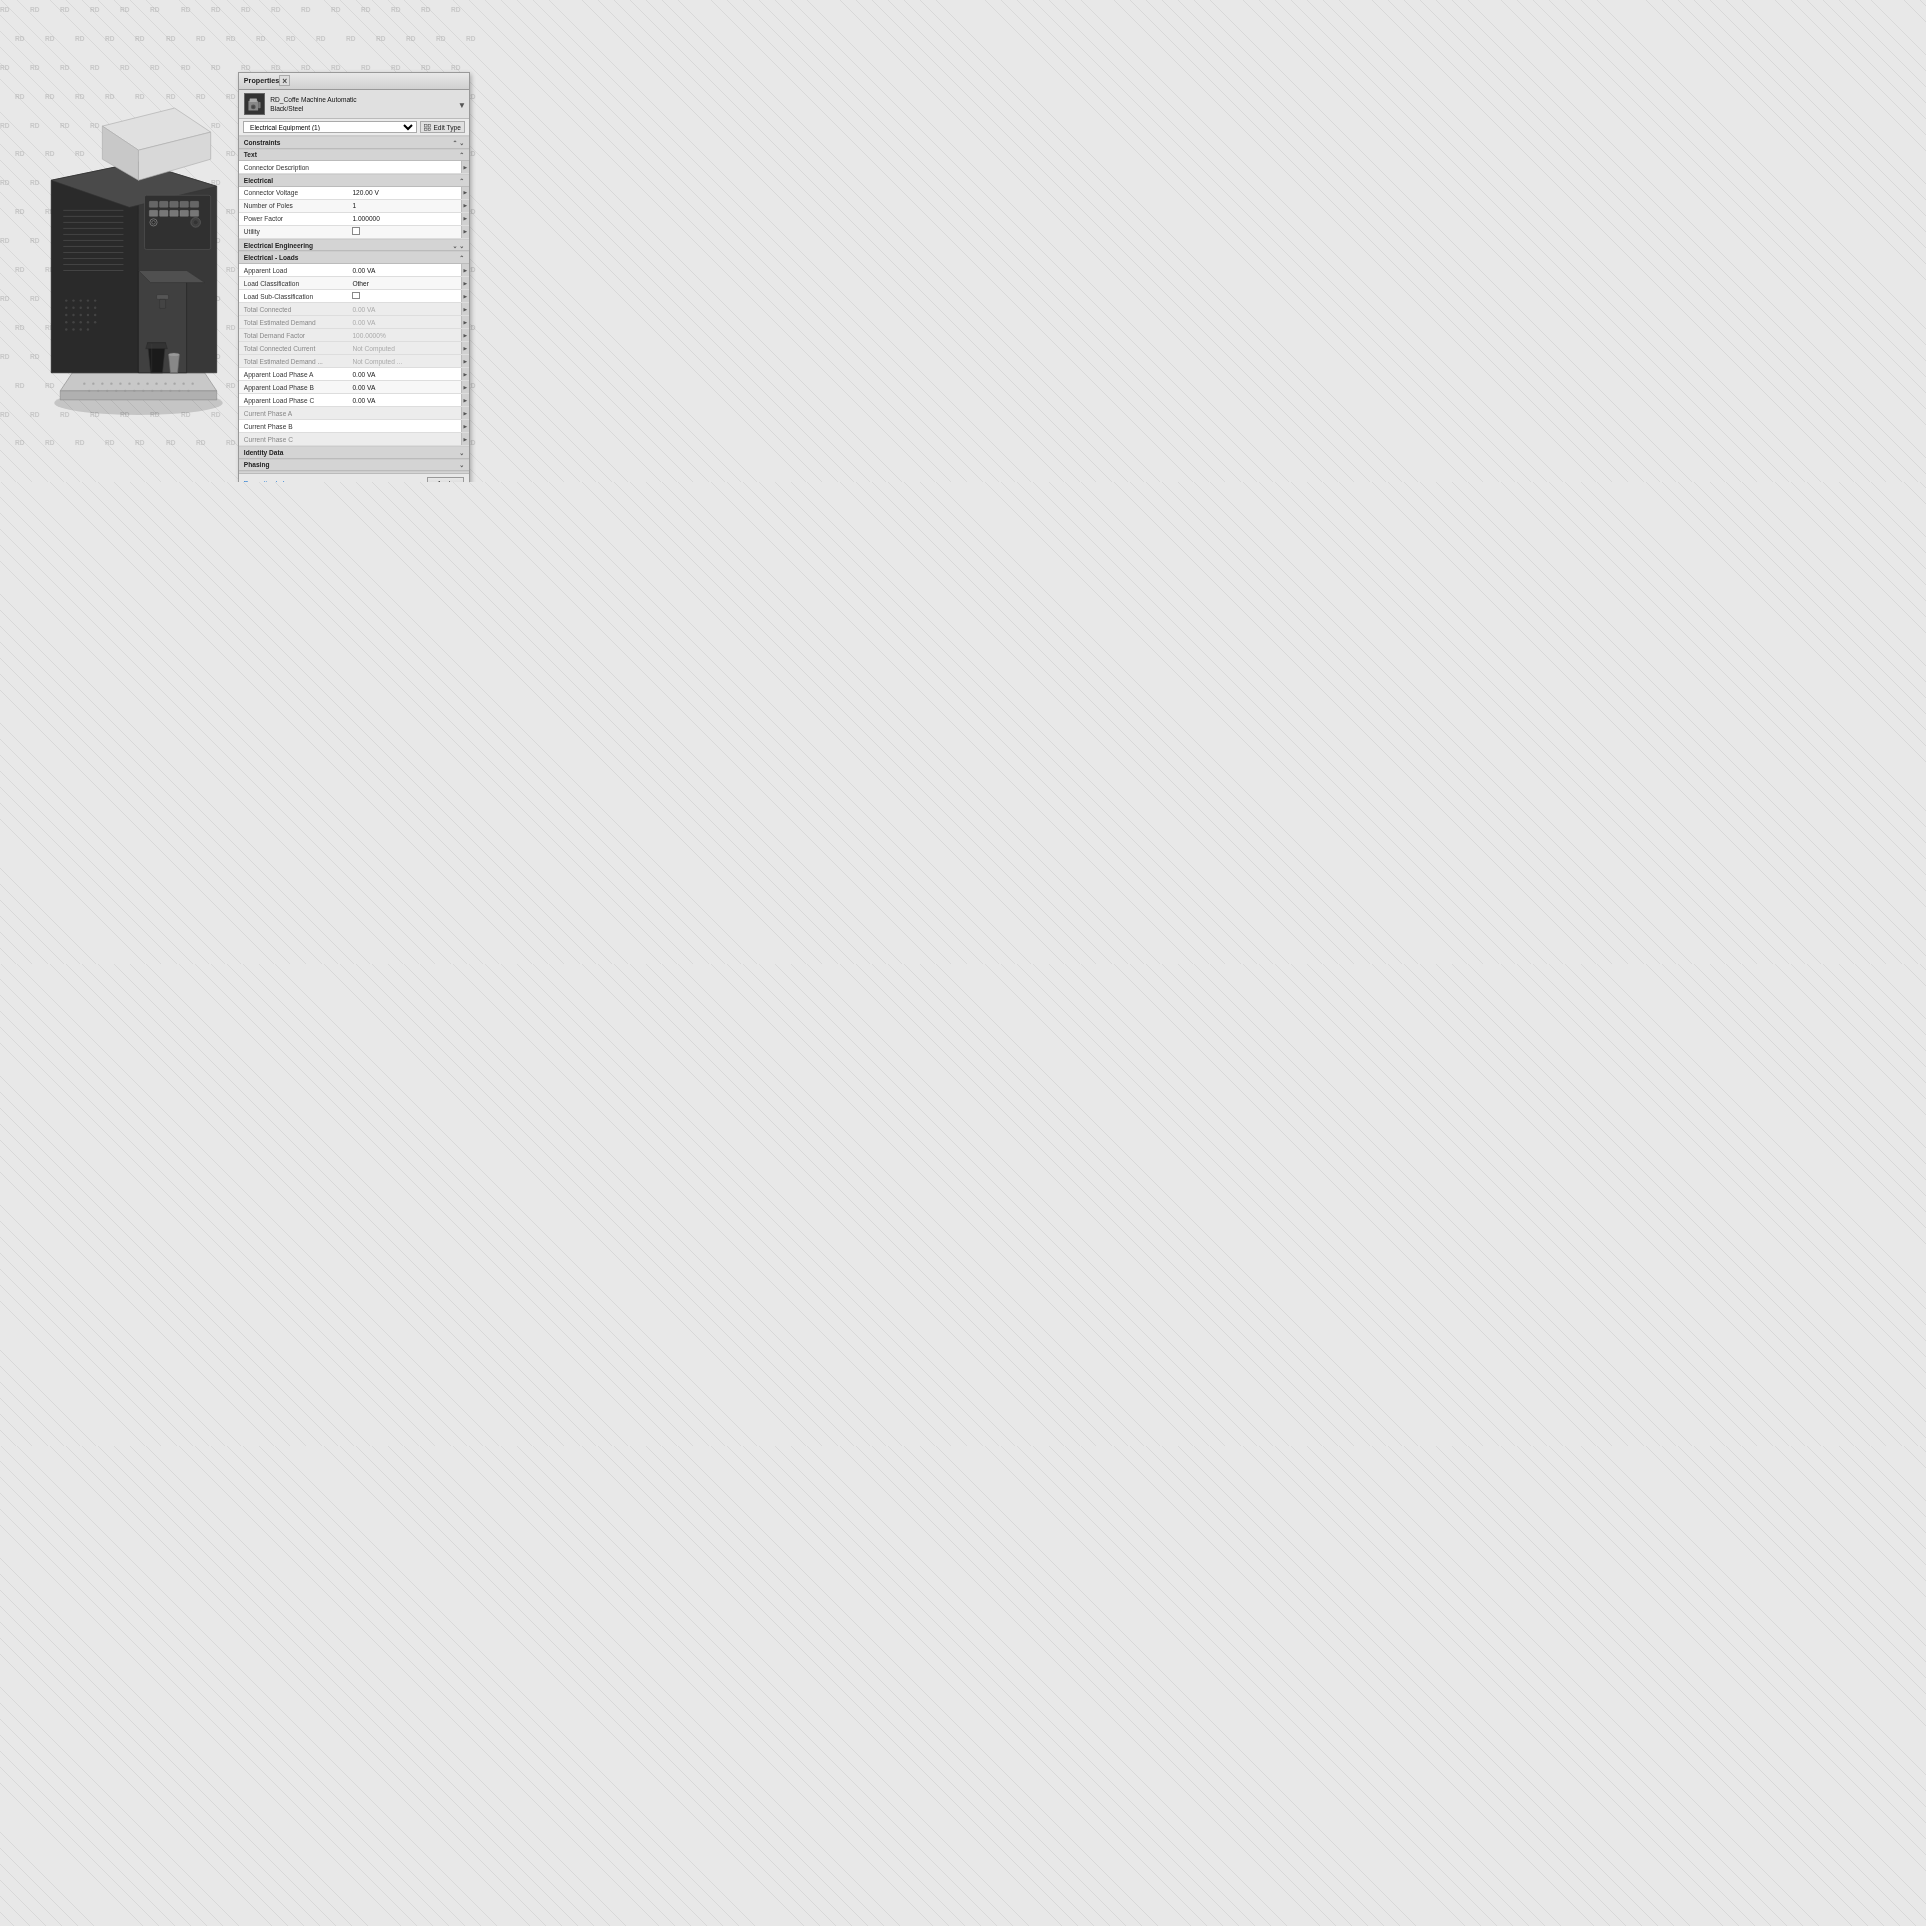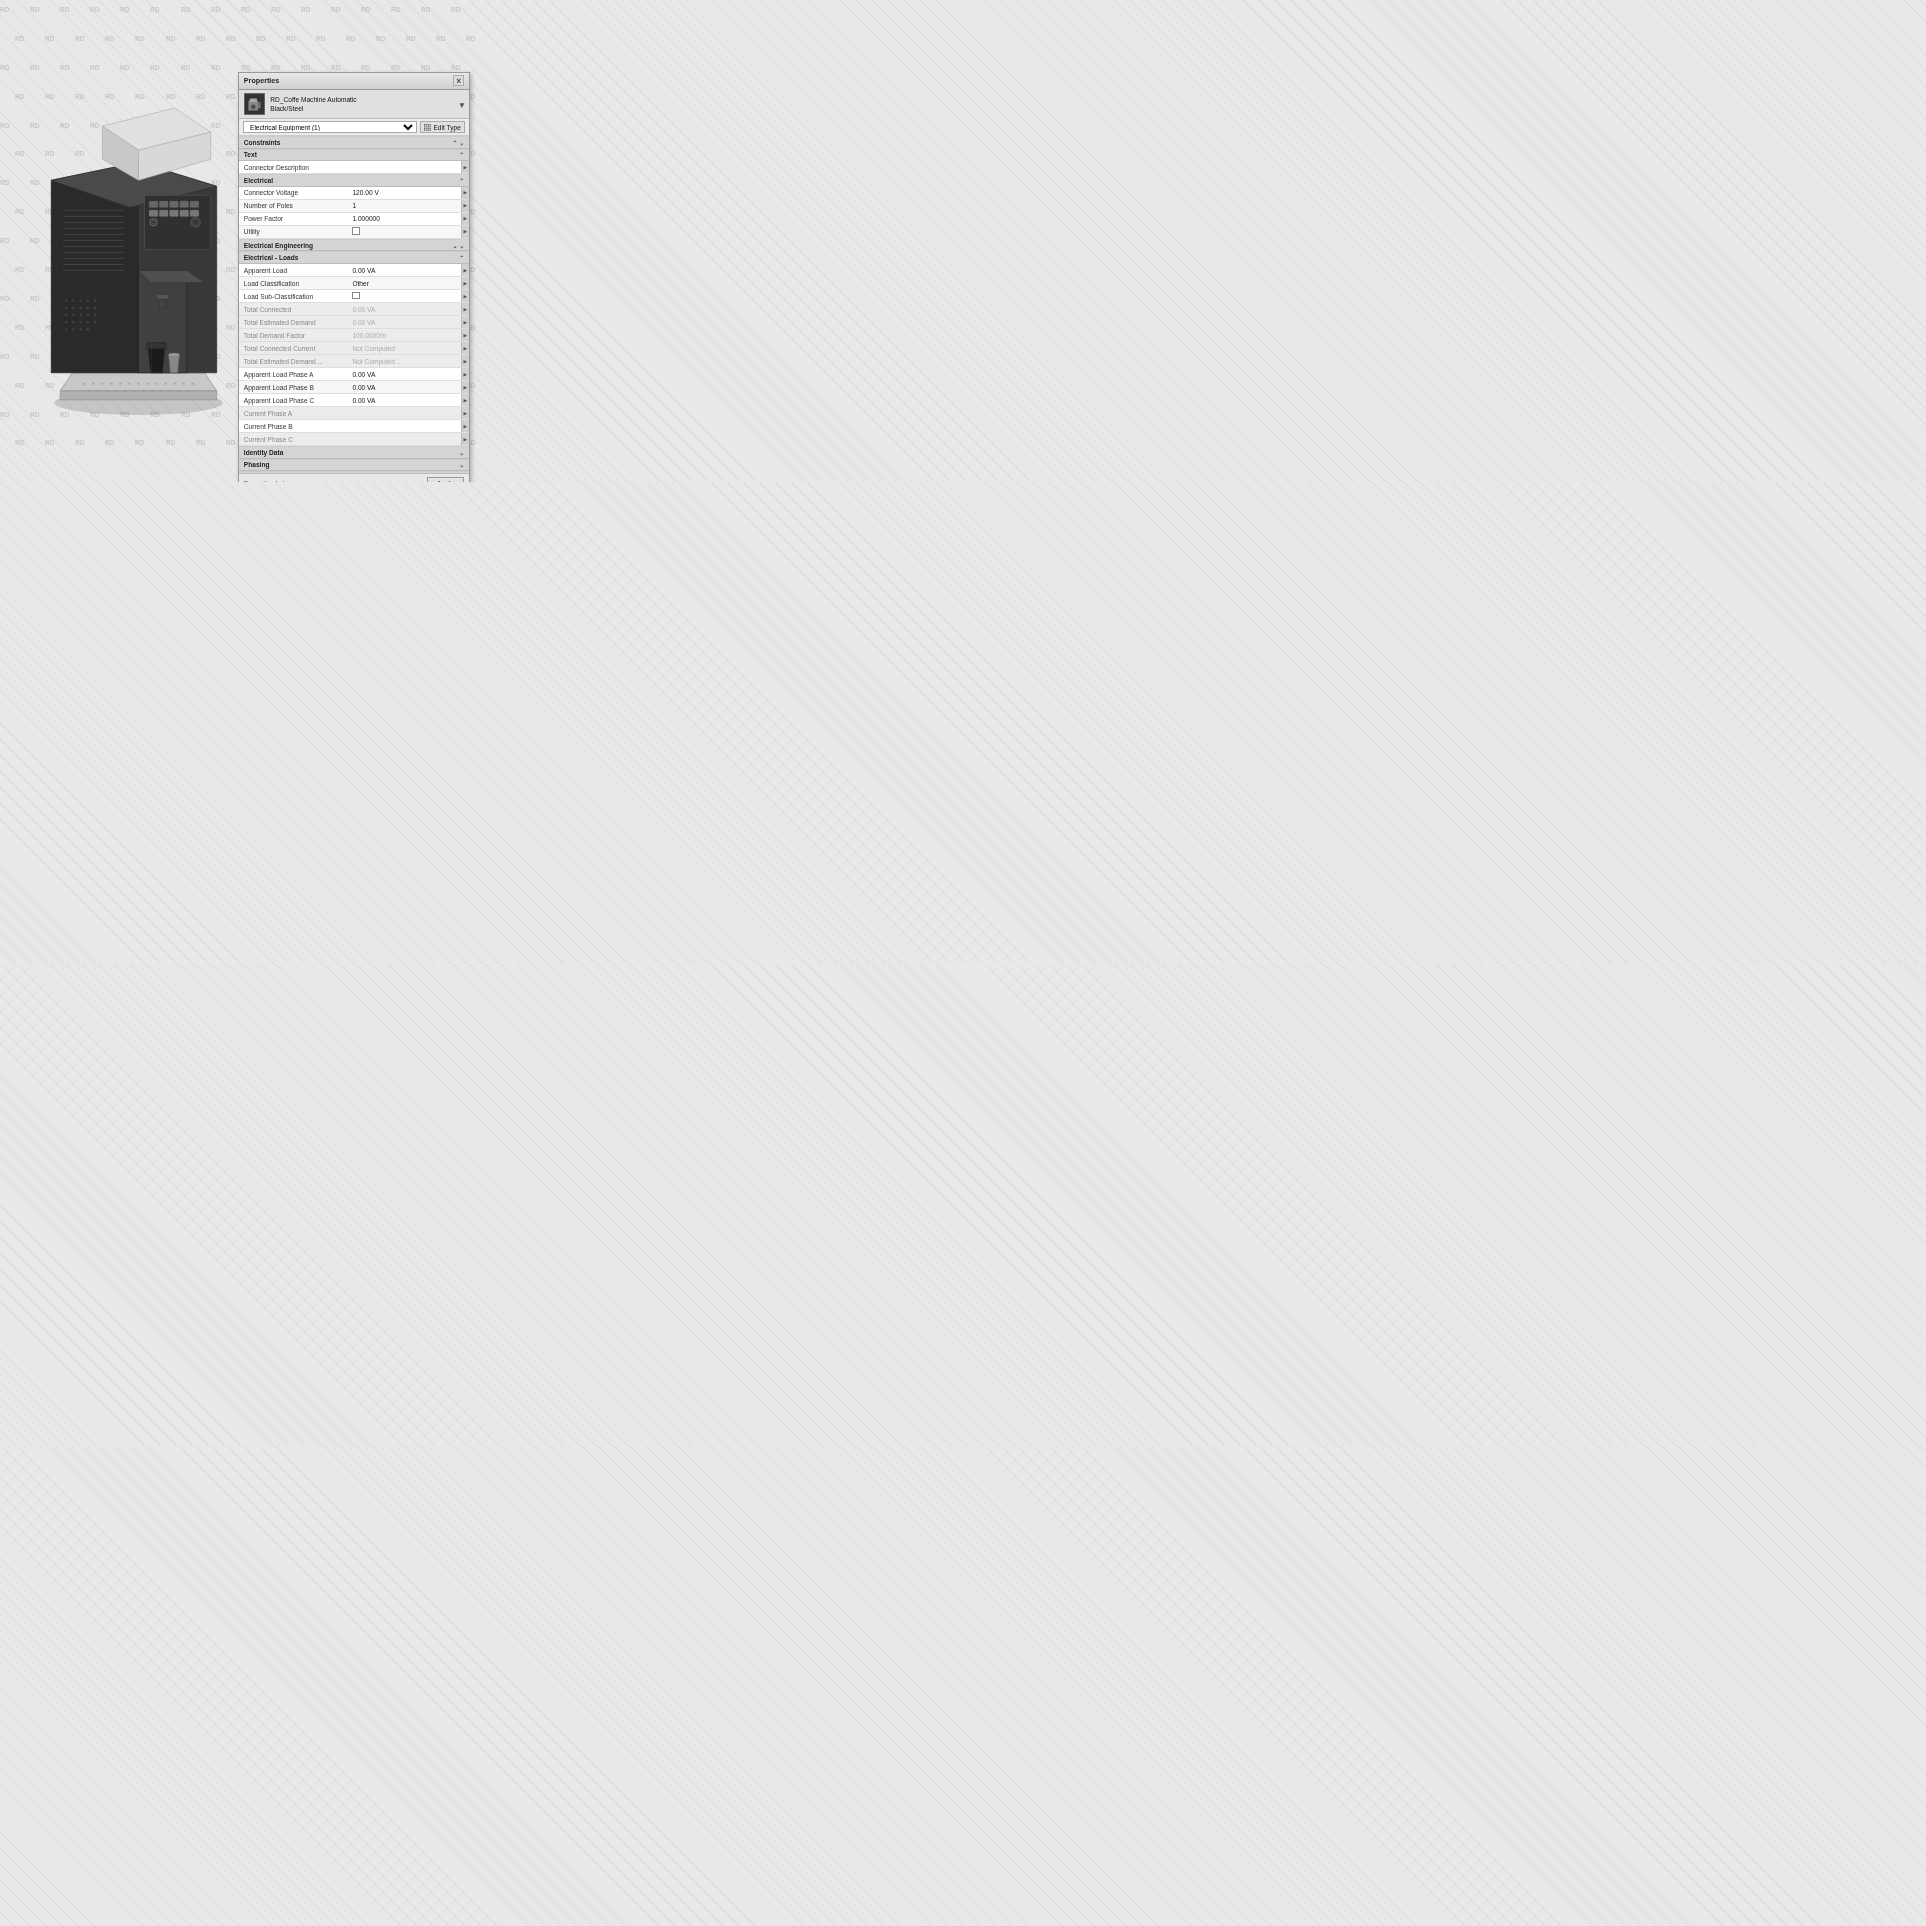--- a/index.html
+++ b/index.html
@@ -64,21 +64,20 @@
       box-shadow: 1.8px 1.8px 4.8px rgba(0,0,0,0.3);
       z-index: 10;
       font-size: 6.6px;
     }
 
     .panel-titlebar {
       background: linear-gradient(to bottom, #e8e8e8, #d0d0d0);
       padding: 2.4px 4.8px;
       display: flex;
       align-items: center;
-      justify-content: space-between;
       border-bottom: 0.6px solid #999;
     }
 
     .panel-title {
       font-size: 7.2px;
       font-weight: bold;
       color: #222;
     }
 
     .panel-close {

